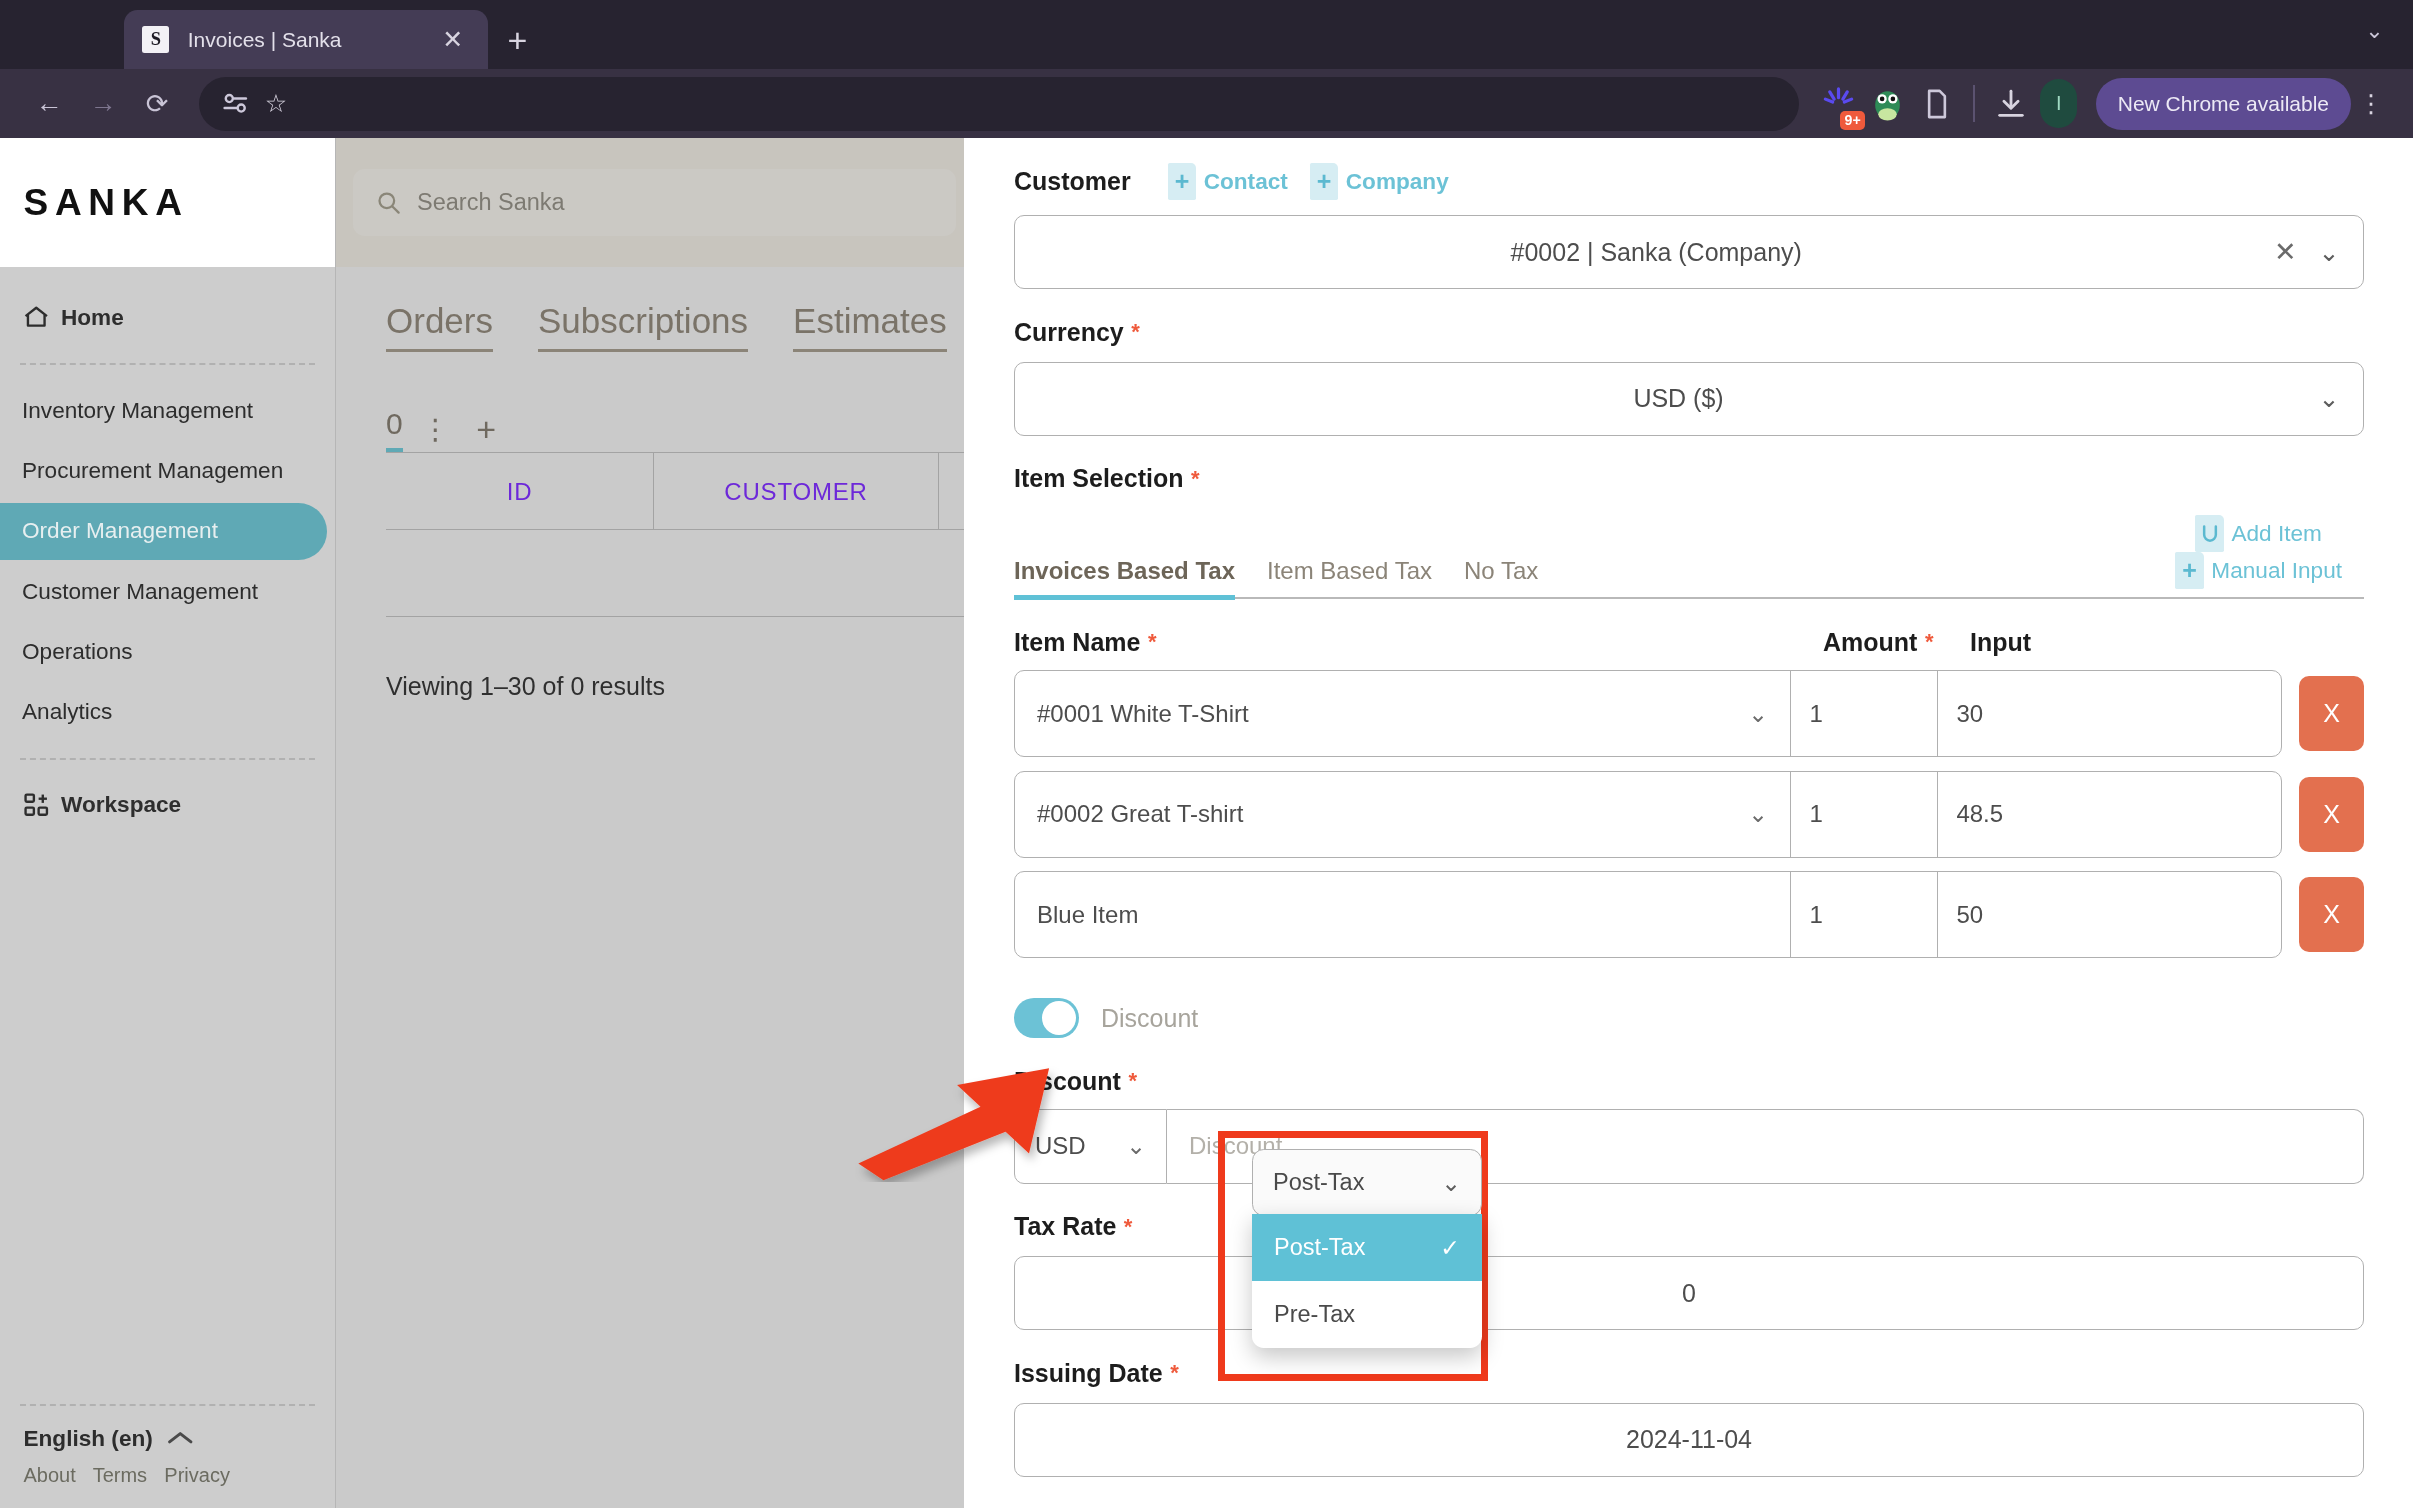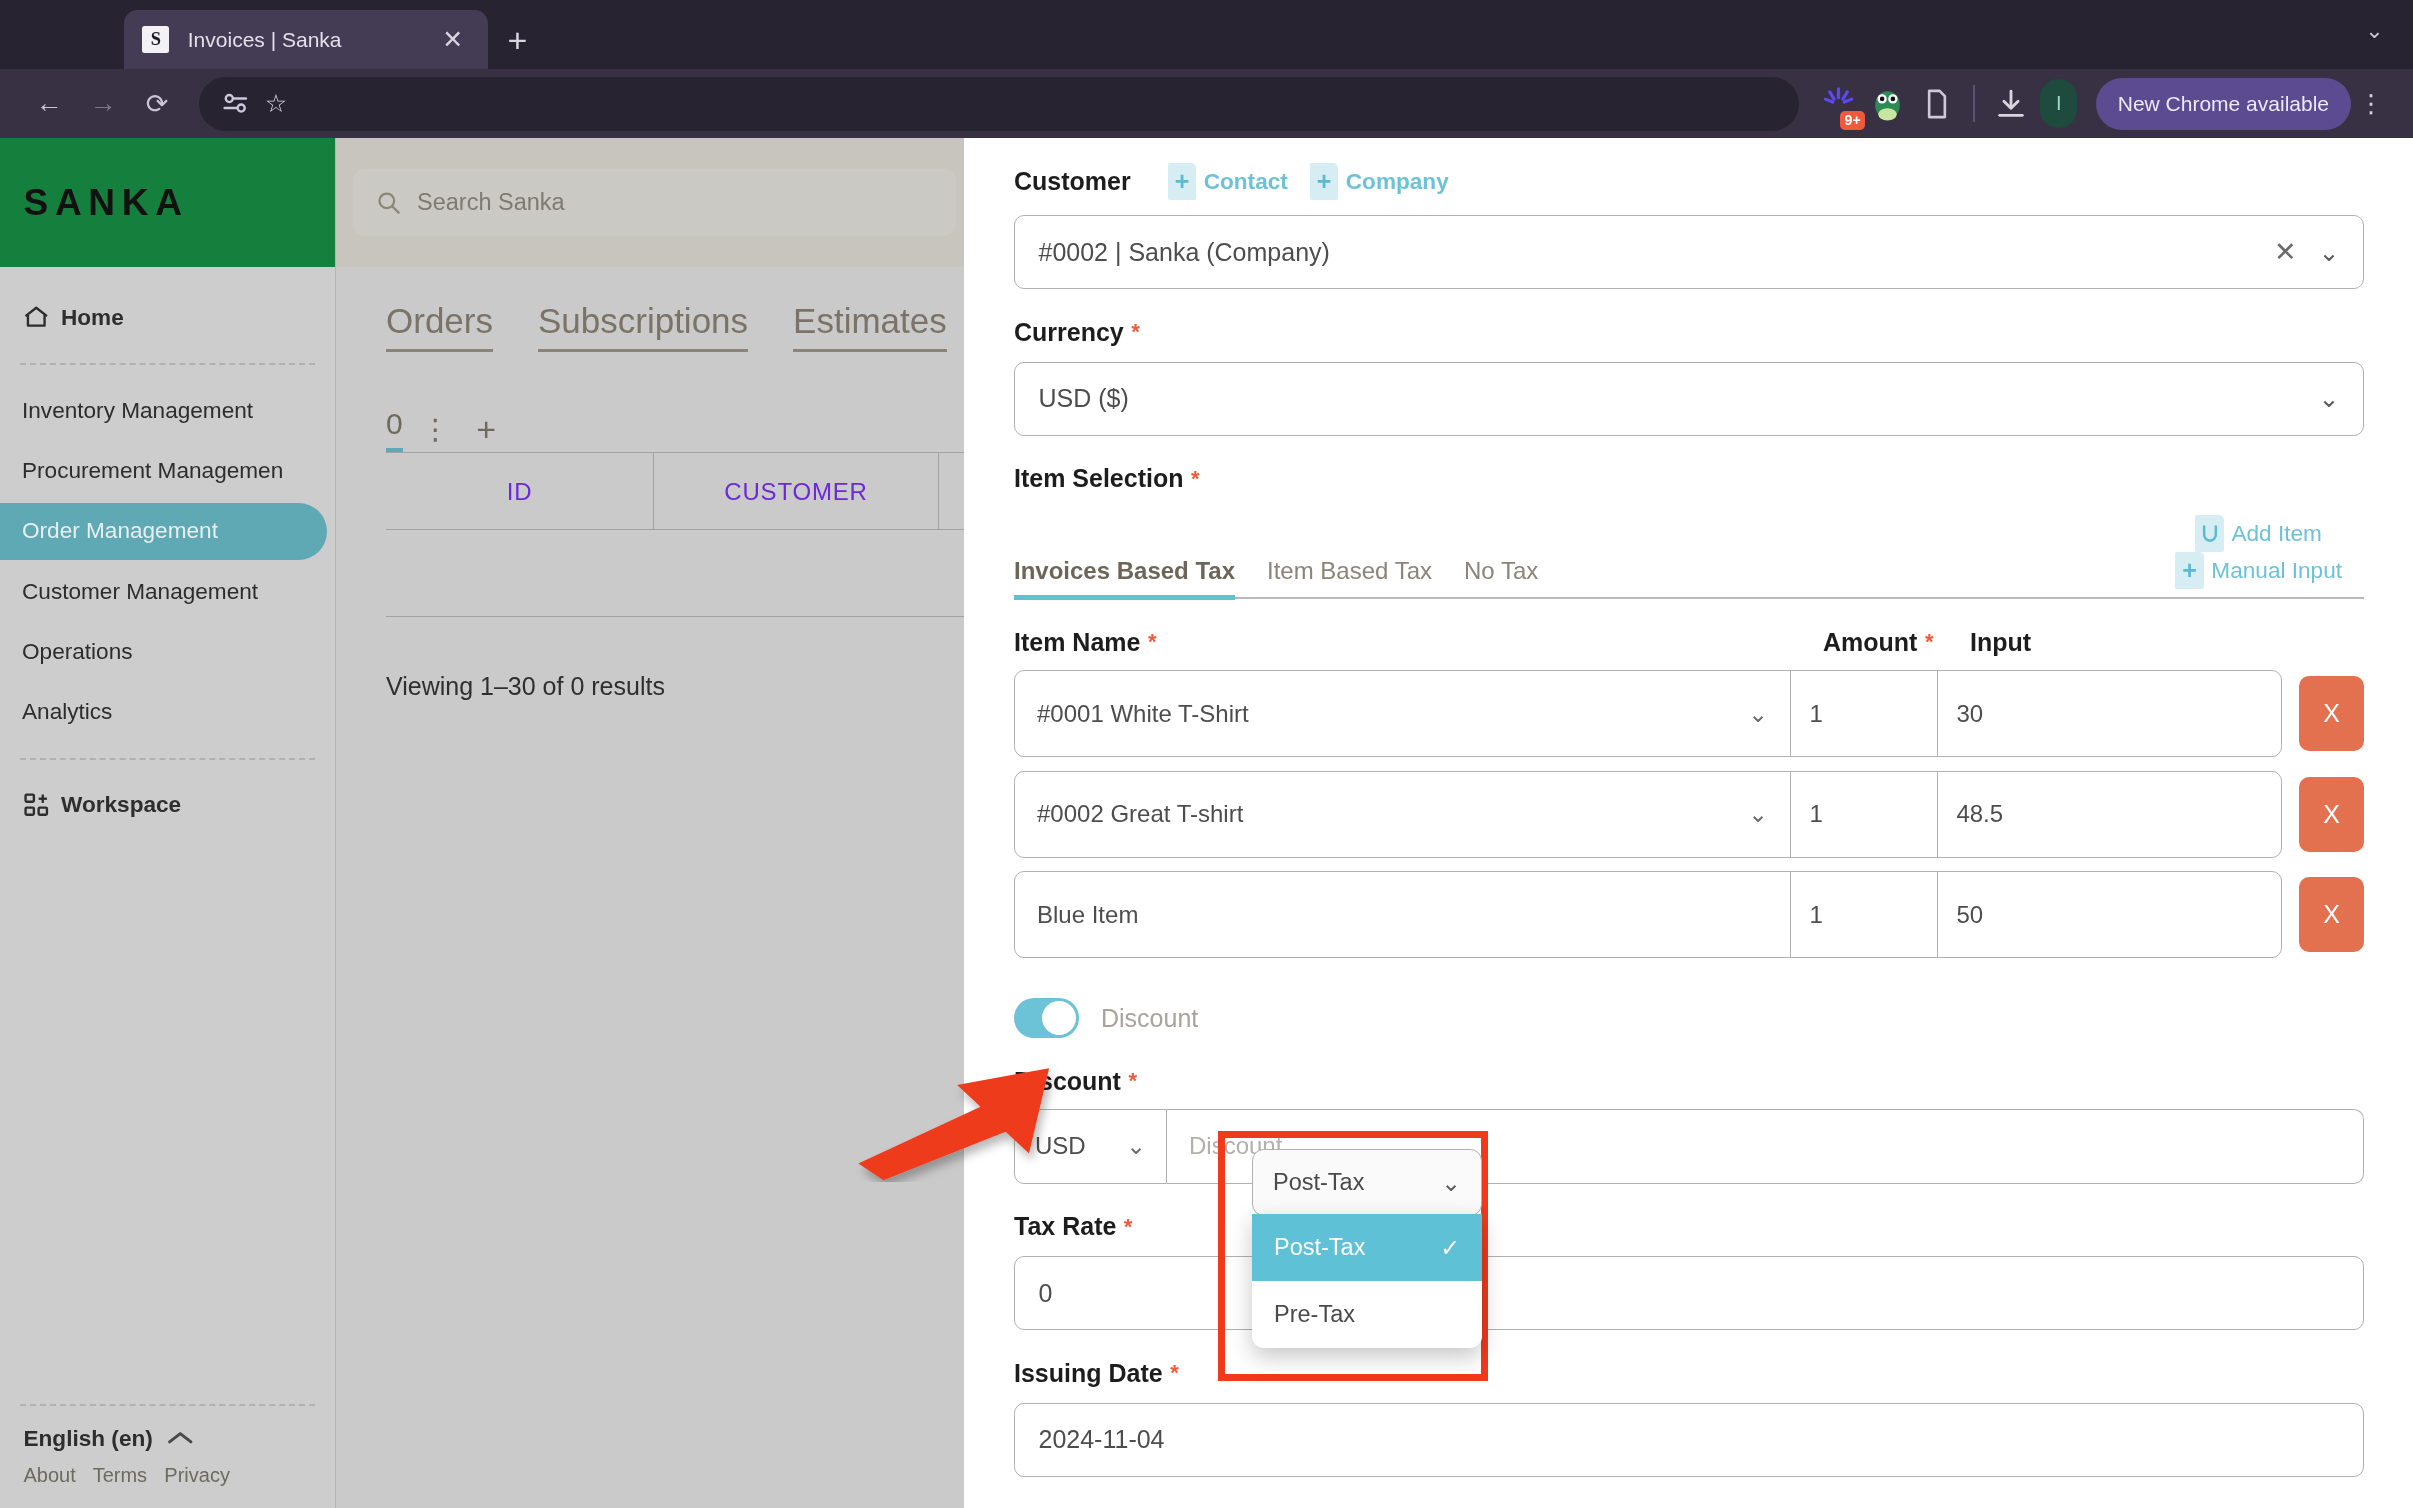--- a/index.html
+++ b/index.html
@@ -79,21 +79,21 @@
 
   
   .viewport { position:relative; width:2413px; height:1371px; background:#cacaca; overflow:hidden; }
 
   
   .sidebar {
     position:absolute; left:0; top:0; width:336px; height:1371px;
     background:#cdcdcd; border-right:1.7px solid #b6b6b6;
   }
   .brand {
-    height:129px; background:#15803d; display:flex; align-items:center; padding-left:23.5px;
+    height:129px; background:#ffffff; display:flex; align-items:center; padding-left:23.5px;
   }
   .brand-text { font-size:37px; font-weight:bold; letter-spacing:6.7px; color:#111; }
   .side-items { padding: 22px 0 0 0; }
   .side-row {
     display:flex; align-items:center; height:57px; padding-left:22px;
     font-size:22.6px; color:#2e2e2e; font-weight:600;
   }
   .side-row .ico { width:39px; flex:0 0 auto; display:flex; align-items:center; }
   .side-div { border-top: 2.5px dashed #b1b1b1; margin: 17px 20px; }
   .side-nav-item {
@@ -159,21 +159,21 @@
 
   .input {
     height:74px; border:1.7px solid #b0b0b0; border-radius:10px;
     display:flex; align-items:center; padding:0 23.5px; font-size:25px; color:#4d4d4d;
     background:#fff;
   }
   .input .grow { flex:1 1 auto; }
   .input .x { font-size:27px; color:#6b6b6b; margin-right:22px; }
   .input .cv { font-size:25px; color:#5d5d5d; }
   .ph { color:#b3b0a9; }
-  .mt18 { margin-top:15px; } .mt26 { margin-top:22px; }
+  .mt18 { margin-top:15px;text-align:center; } .mt26 { margin-top:22px; }
   .mt34 { margin-top:28.5px; }
 
   
   .itab-row { display:flex; align-items:flex-end; border-bottom:2.5px solid #b9b9b9; }
   .itabs { display:flex; gap:32px; flex:1 1 auto; }
   .itab { font-size:24px; color:#8b8478; padding-bottom:10px; }
   .itab.active { color:#6d6558; font-weight:bold; border-bottom:5px solid #5fc1d6; margin-bottom:-2.5px; }
   .iactions { display:flex; align-items:center; padding-bottom:8.4px;flex-direction:column; }
 
   

